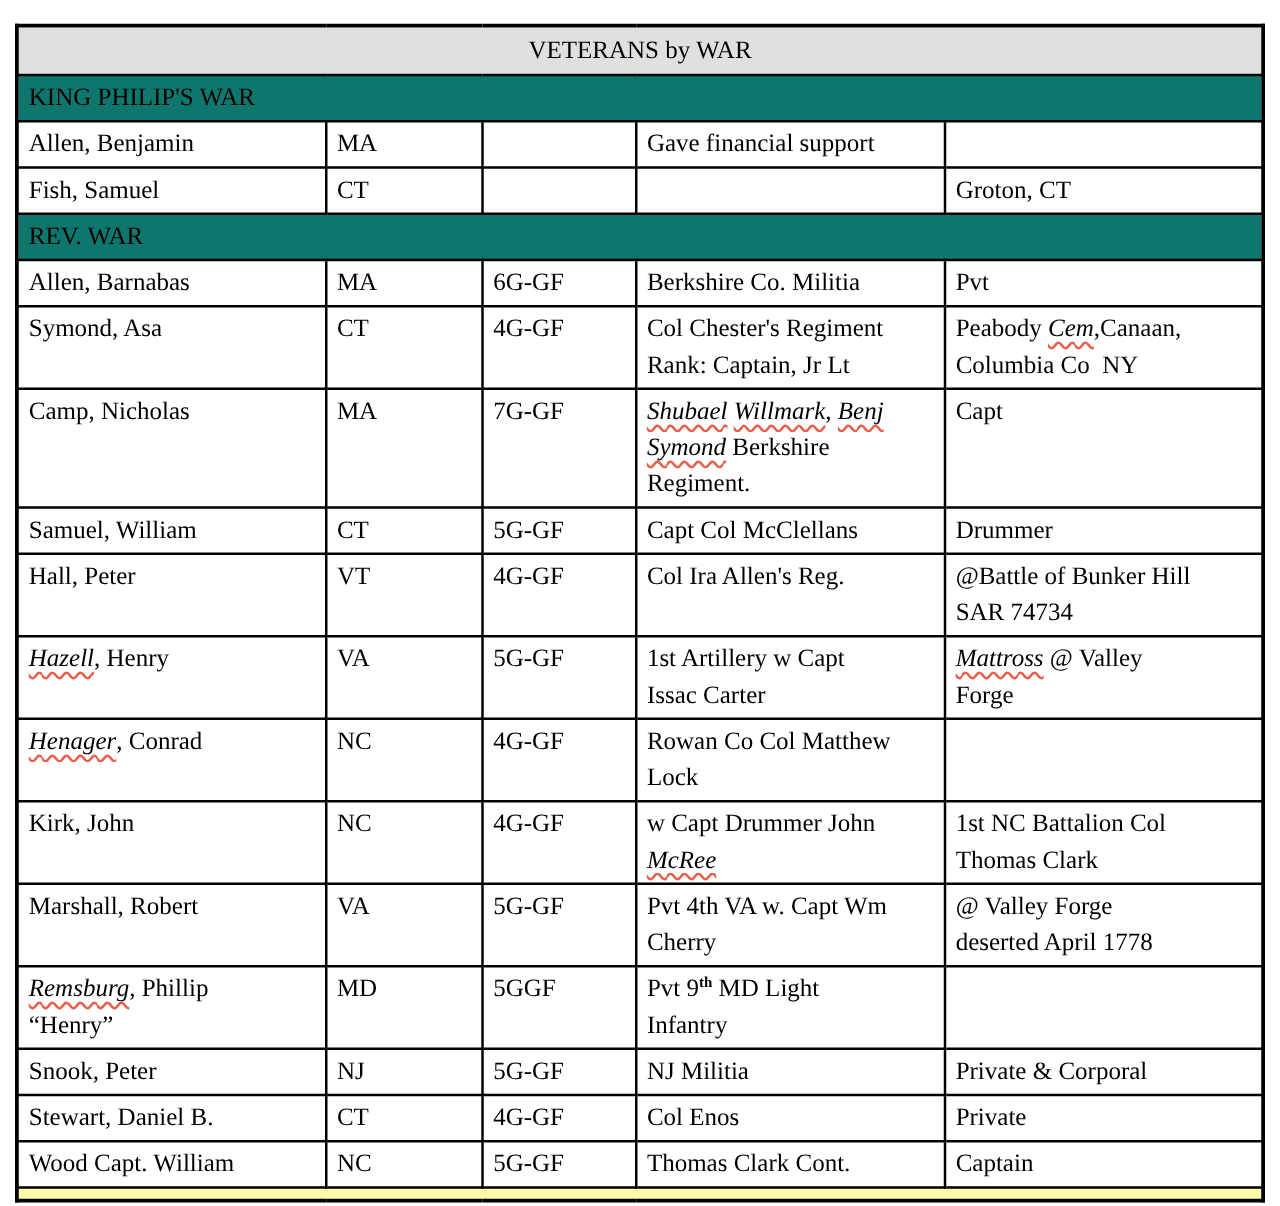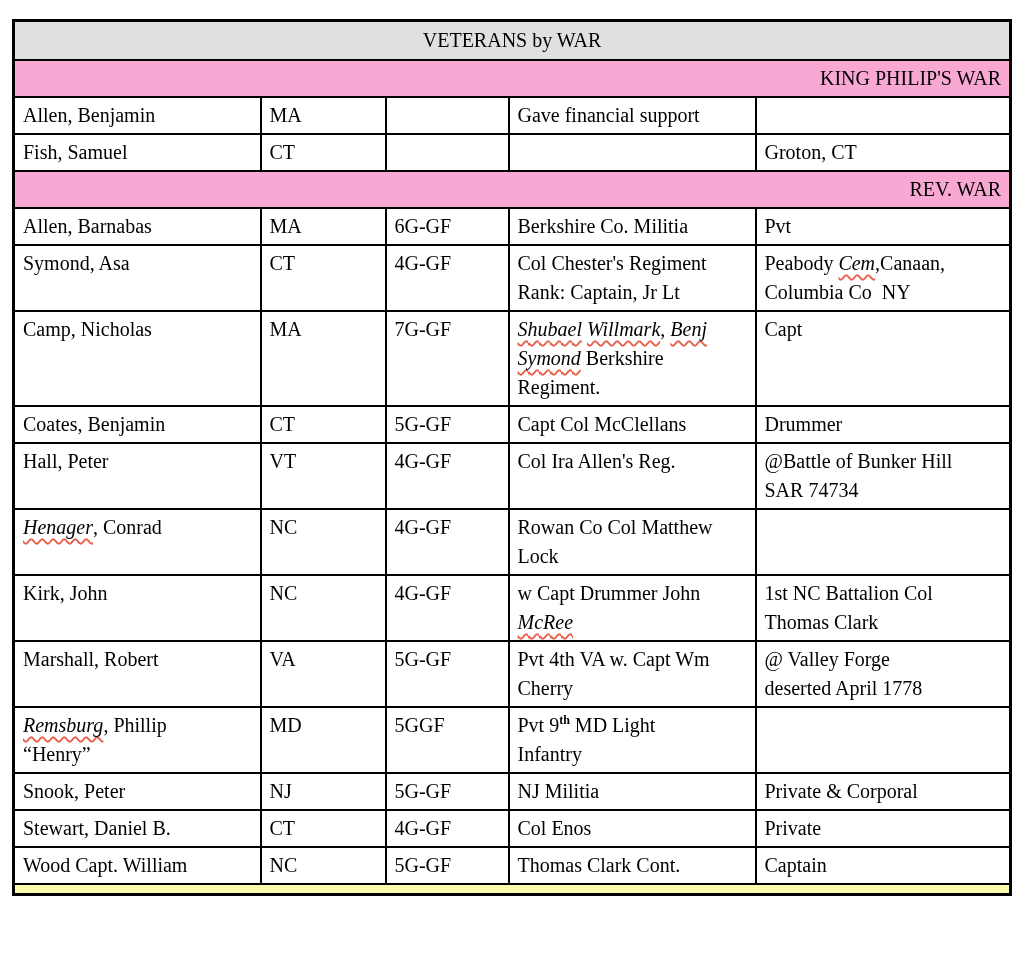--- a/index.html
+++ b/index.html
@@ -35,22 +35,22 @@
     white-space: pre-wrap;
     overflow: hidden;
   }
   td.title-cell {
     background: #e0e0e0;
     text-align: center;
     padding: 4px 8px;
     margin-top: 45px;
   }
   td.section-cell {
-    background: #f9a8d4;
-    text-align: right;
+    background: #0f766e;
+    text-align: left;
     padding: 3px 8px;
   }
   td.partial-cell {
     background: #fbfba9;
     height: 8px;
     padding: 0;
     line-height: 8px;
   }
   .wavy {
     text-decoration-line: underline;
@@ -119,32 +119,39 @@
           <td><span>Peabody </span><span class="wavy">Cem</span><span>,Canaan,</span><br><span>Columbia Co  NY</span></td>
         </tr>
         <tr>
           <td><span>Camp, Nicholas</span></td>
           <td><span>MA</span></td>
           <td><span>7G-GF</span></td>
           <td><span class="wavy">Shubael</span><span> </span><span class="wavy">Willmark</span><span>, </span><span class="wavy">Benj</span><br><span class="wavy">Symond</span><span> Berkshire</span><br><span>Regiment.</span></td>
           <td><span>Capt</span></td>
         </tr>
         <tr>
-          <td><span>Coates, Benjamin</span></td>
+          <td><span>Samuel, William</span></td>
           <td><span>CT</span></td>
           <td><span>5G-GF</span></td>
           <td><span>Capt Col McClellans</span></td>
           <td><span>Drummer</span></td>
         </tr>
         <tr>
           <td><span>Hall, Peter</span></td>
           <td><span>VT</span></td>
           <td><span>4G-GF</span></td>
           <td><span>Col Ira Allen's Reg.</span></td>
           <td><span>@Battle of Bunker Hill</span><br><span>SAR 74734</span></td>
+        </tr>
+        <tr>
+          <td><span class="wavy">Hazell</span><span>, Henry</span></td>
+          <td><span>VA</span></td>
+          <td><span>5G-GF</span></td>
+          <td><span>1st Artillery w Capt</span><br><span>Issac Carter</span></td>
+          <td><span class="wavy">Mattross</span><span> @ Valley</span><br><span>Forge</span></td>
         </tr>
         <tr>
           <td><span class="wavy">Henager</span><span>, Conrad</span></td>
           <td><span>NC</span></td>
           <td><span>4G-GF</span></td>
           <td><span>Rowan Co Col Matthew</span><br><span>Lock</span></td>
           <td></td>
         </tr>
         <tr>
           <td><span>Kirk, John</span></td>

